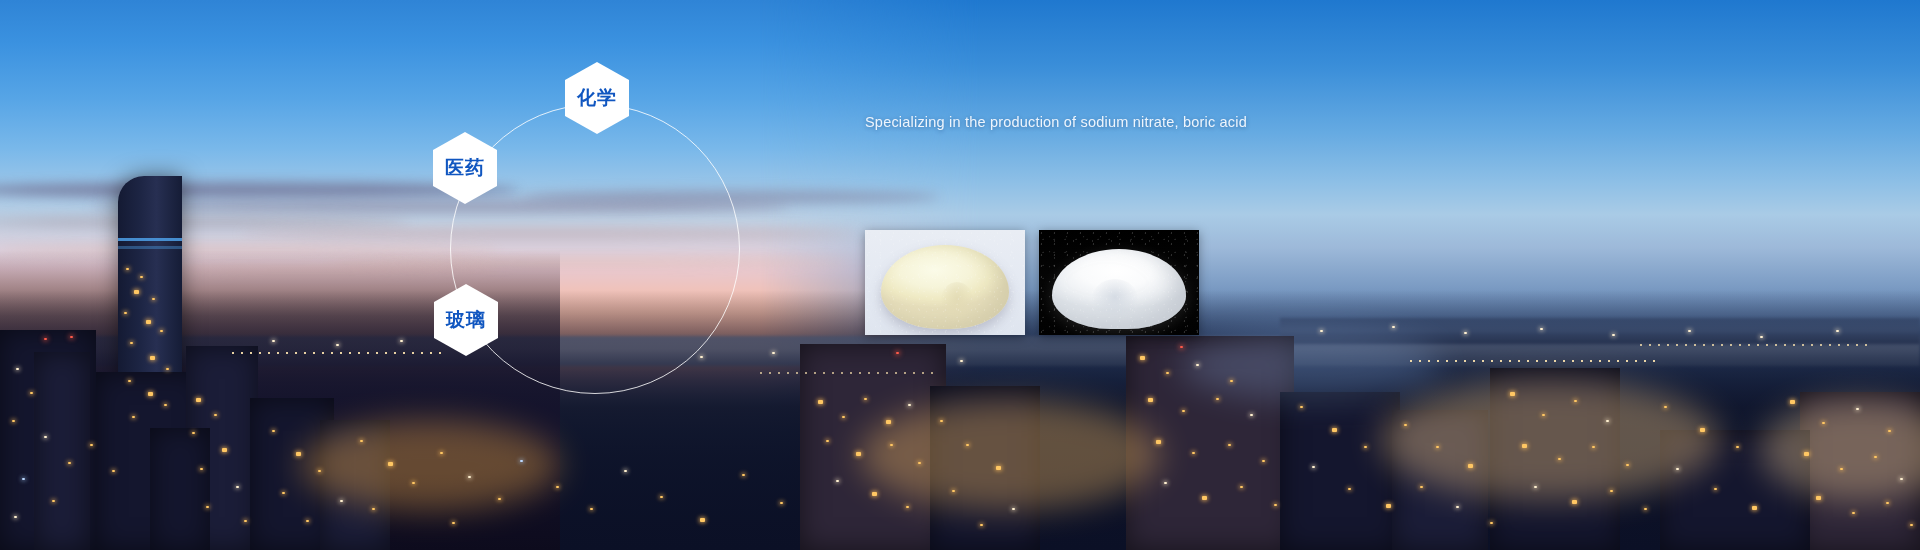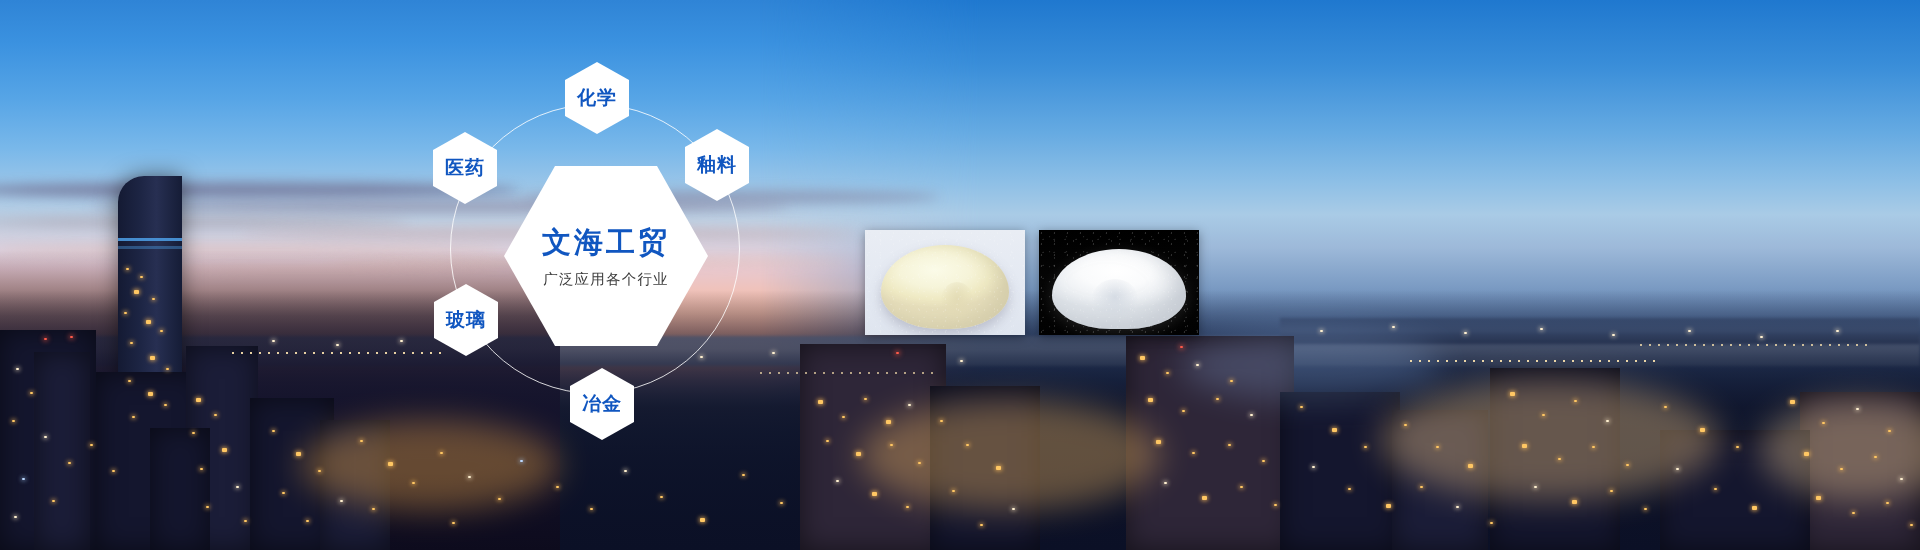--- a/index.html
+++ b/index.html
@@ -496,36 +496,31 @@
     <div class="lt w" style="left:772px;top:352px"></div>
       <div class="lt w" style="left:960px;top:360px"></div>
   </div>
 
   <div class="hex-stage">
 
     <div class="ring"></div>
 
     <div class="hex hex-sm h-chem">化学</div>
 
-    <div class="hex hex-sm h-glaze">釉料</div>
-
-
-    <div class="hex hex-sm h-metal">冶金</div>
+
+
 
     <div class="hex hex-sm h-glass">玻璃</div>
 
     <div class="hex hex-sm h-med">医药</div>
 
-    <div class="hex-center">
-      <div class="ttl">文海工贸</div>
-      <div class="sub">广泛应用各个行业</div>
-    </div>
   </div>
 
   <div class="copy">
+    <div class="h2">Specializing in the production of sodium nitrate, boric acid</div>
   </div>
 
   <div class="photos">
     <div class="photo p1">
       <div class="heap"></div>
         <div class="grain"></div>
     </div>
     <div class="photo p2">
       <div class="heap"></div>
         <div class="grain"></div>

